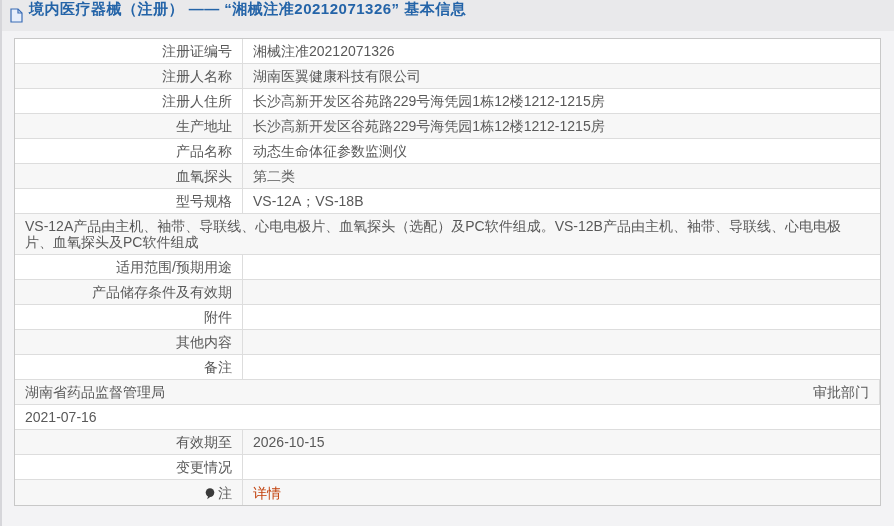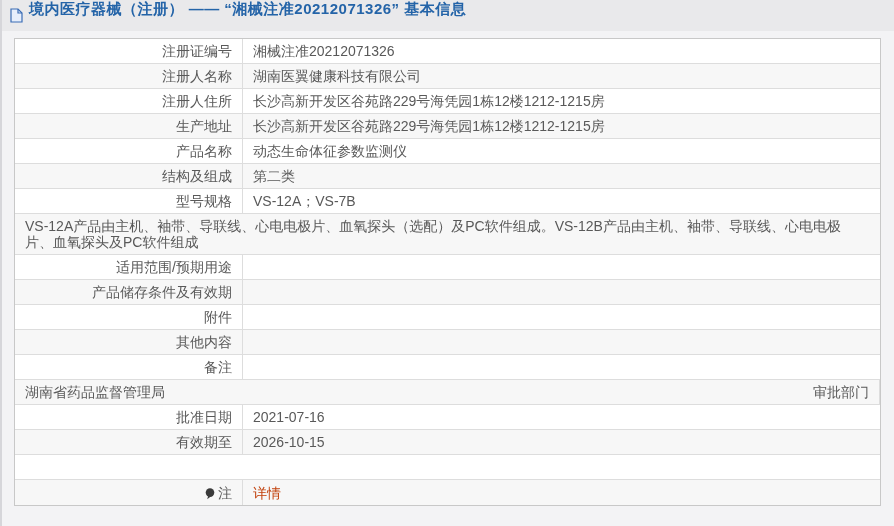--- a/index.html
+++ b/index.html
@@ -92,26 +92,26 @@
   </div>
   <div class="row">
     <div class="cell label">生产地址</div>
     <div class="cell value">长沙高新开发区谷苑路229号海凭园1栋12楼1212-1215房</div>
   </div>
   <div class="row">
     <div class="cell label">产品名称</div>
     <div class="cell value">动态生命体征参数监测仪</div>
   </div>
   <div class="row">
-    <div class="cell label">结构及组成</div>
+    <div class="cell label">血氧探头</div>
     <div class="cell value">第二类</div>
   </div>
   <div class="row">
     <div class="cell label">型号规格</div>
-    <div class="cell value">VS-12A；VS-7B</div>
+    <div class="cell value">VS-12A；VS-18B</div>
   </div>
   <div class="row">
     <div class="cell value">VS-12A产品由主机、袖带、导联线、心电电极片、血氧探头（选配）及PC软件组成。VS-12B产品由主机、袖带、导联线、心电电极片、血氧探头及PC软件组成</div>
   </div>
   <div class="row">
     <div class="cell label">适用范围/预期用途</div>
   </div>
   <div class="row">
     <div class="cell label">产品储存条件及有效期</div>
     <div class="cell value"></div>
@@ -126,28 +126,28 @@
   </div>
   <div class="row">
     <div class="cell label">备注</div>
     <div class="cell value"></div>
   </div>
   <div class="row">
     <div class="cell value">湖南省药品监督管理局</div>
     <div class="cell label">审批部门</div>
   </div>
   <div class="row">
-    <div class="cell label">批准日期</div>
     <div class="cell value">2021-07-16</div>
   </div>
   <div class="row">
     <div class="cell label">有效期至</div>
     <div class="cell value">2026-10-15</div>
   </div>
   <div class="row">
+    <div class="cell label">变更情况</div>
     <div class="cell value"></div>
   </div>
   <div class="row">
     <div class="cell label">
       <span class="balloon-icon">
         <svg width="10" height="12" viewBox="0 0 10 12">
           <circle cx="5" cy="4.6" r="4.3" fill="#3a3a3a"></circle>
           <path d="M3.2 8 L2.2 11.2 L5.8 8.6 Z" fill="#3a3a3a"></path>
         </svg>
       </span>

